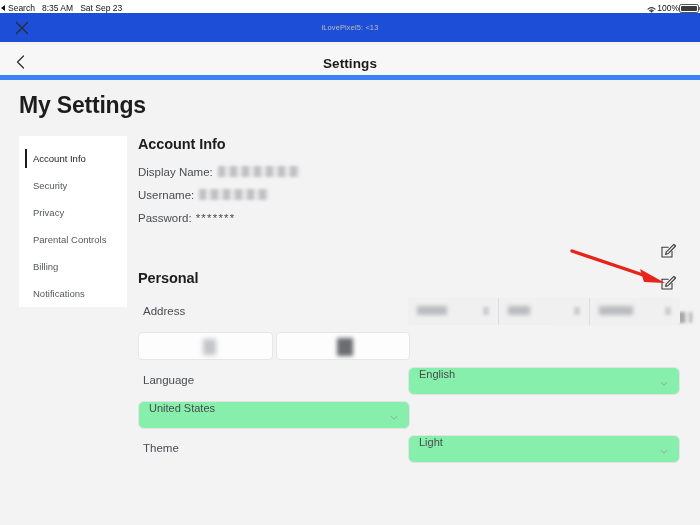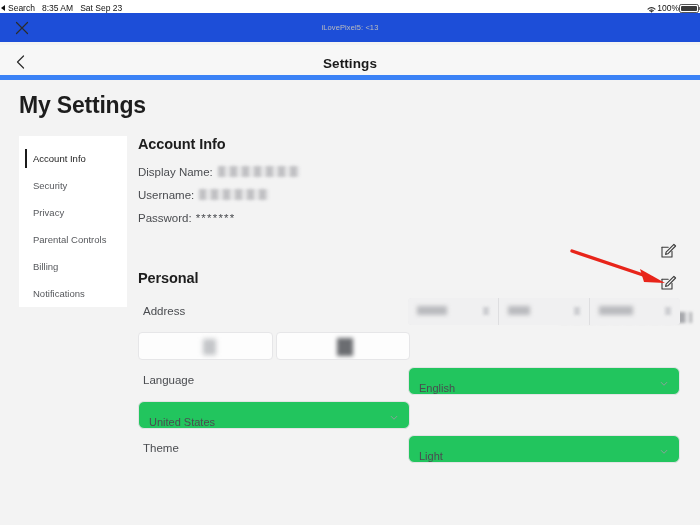--- a/index.html
+++ b/index.html
@@ -259,24 +259,24 @@
   }
   .seg2 .blur-b {
     position: absolute; top: 5px; left: 46%;
     width: 16px; height: 18px;
     background: rgba(70,72,78,.8);
     filter: blur(2.2px);
   }
 
   .select {
     height: 28px;
-    background: #22c55e;
+    background: #86efac;
     border: 1px solid #e3e3e5;
     border-radius: 6px;
-    display: flex; align-items: flex-end;
+    display: flex; align-items: flex-start;
     padding: 0 10px;
     font-size: 11px;
     color: #4a4c50;
     cursor: pointer;
     position: relative;
   }
   .chev {
     position: absolute; right: 11px; top: 10px;
     width: 8px; height: 8px;
   }

